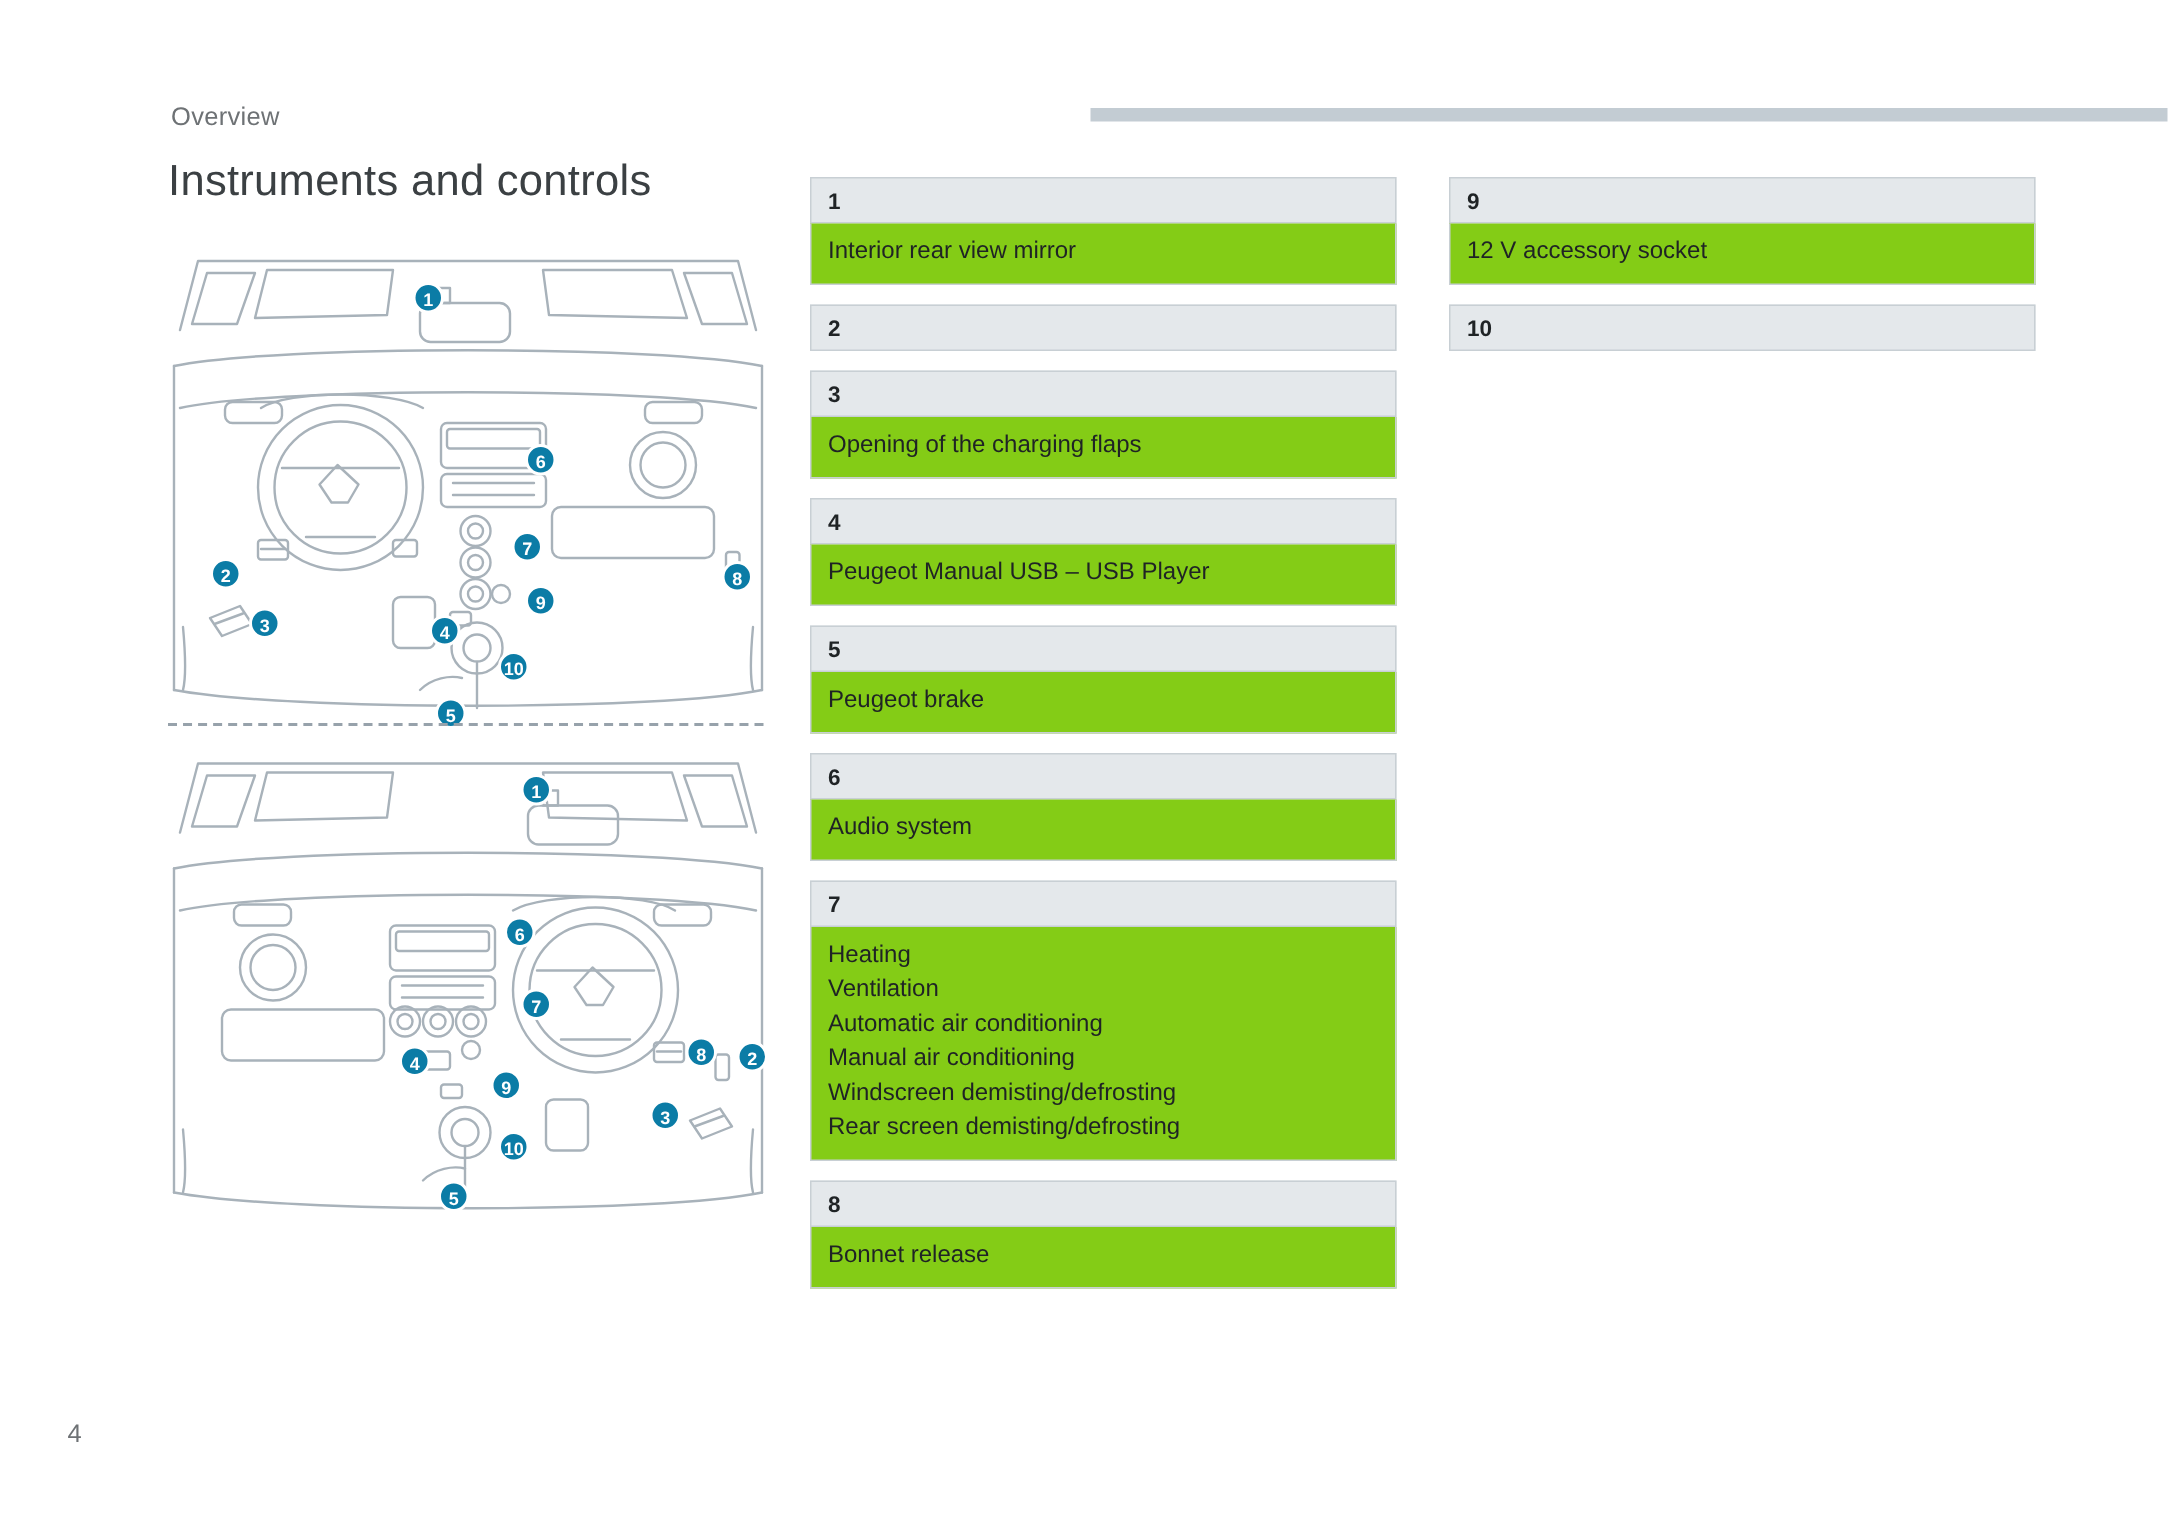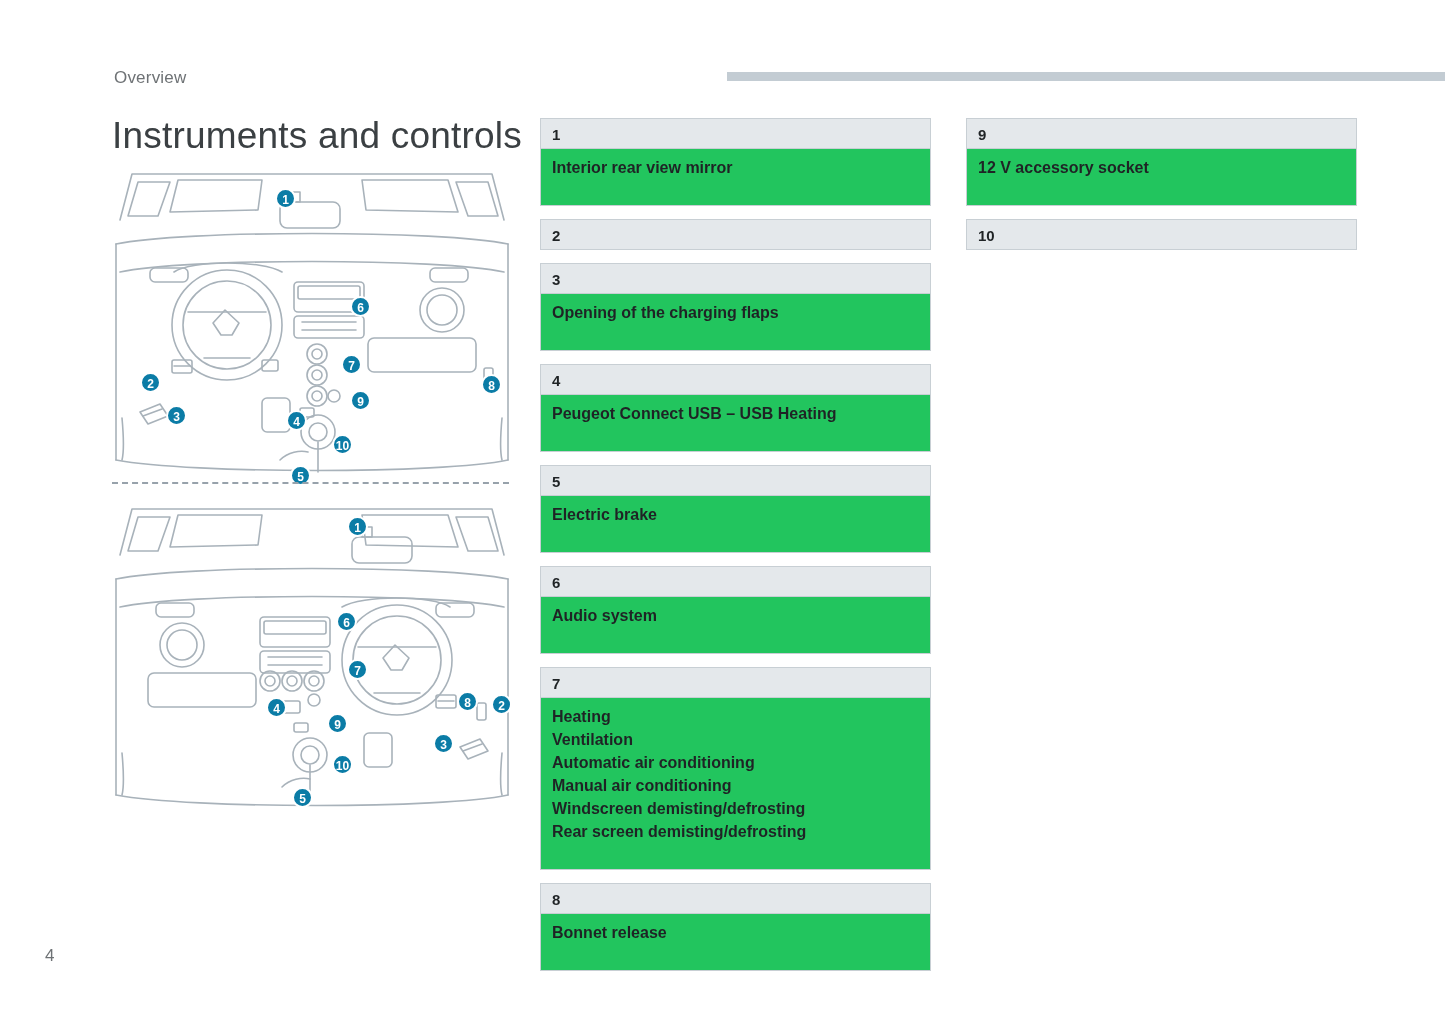--- a/index.html
+++ b/index.html
@@ -36,22 +36,22 @@
     top: 72px;
     width: 718px;
     height: 9px;
     background: #c3ccd3;
   }
 
   
   .page-title {
     position: absolute;
     left: 112px;
-    top: 115px;
-    font-size: 37px;
+    top: 105px;
+    font-size: 29px;
     color: #3b4043;
     font-weight: 400;
     letter-spacing: 0.2px;
   }
 
   
   .illustration-col {
     position: absolute;
     left: 112px;
     top: 160px;
@@ -95,28 +95,27 @@
     line-height: 31px;
     padding-left: 11px;
     font-size: 15px;
     font-weight: bold;
     color: #1f2325;
     box-sizing: border-box;
   }
   .item-body {
     border: 1px solid #c8cfd4;
     border-top: none;
-    background: #22c55e;
-    padding: 7px 11px 26px 11px;
+    background: #84cc16;
+    padding: 7px 11px 10px 11px;
     font-size: 16px;
     color: #1f2325;
     line-height: 23px;
     box-sizing: border-box;
     min-height: 34px;
-    font-weight: bold;
   }
   .item-body .line {
     display: block;
   }
 
   
   .page-number {
     position: absolute;
     left: 45px;
     top: 946px;
@@ -309,27 +308,27 @@
     </div>
     <div class="item-block">
       <div class="item-head">3</div>
       <div class="item-body">
         <span class="line">Opening of the charging flaps</span>
       </div>
     </div>
     <div class="item-block">
       <div class="item-head">4</div>
       <div class="item-body">
-        <span class="line">Peugeot Connect USB – USB Heating</span>
+        <span class="line">Peugeot Manual USB – USB Player</span>
       </div>
     </div>
     <div class="item-block">
       <div class="item-head">5</div>
       <div class="item-body">
-        <span class="line">Electric brake</span>
+        <span class="line">Peugeot brake</span>
       </div>
     </div>
     <div class="item-block">
       <div class="item-head">6</div>
       <div class="item-body">
         <span class="line">Audio system</span>
       </div>
     </div>
     <div class="item-block">
       <div class="item-head">7</div>

